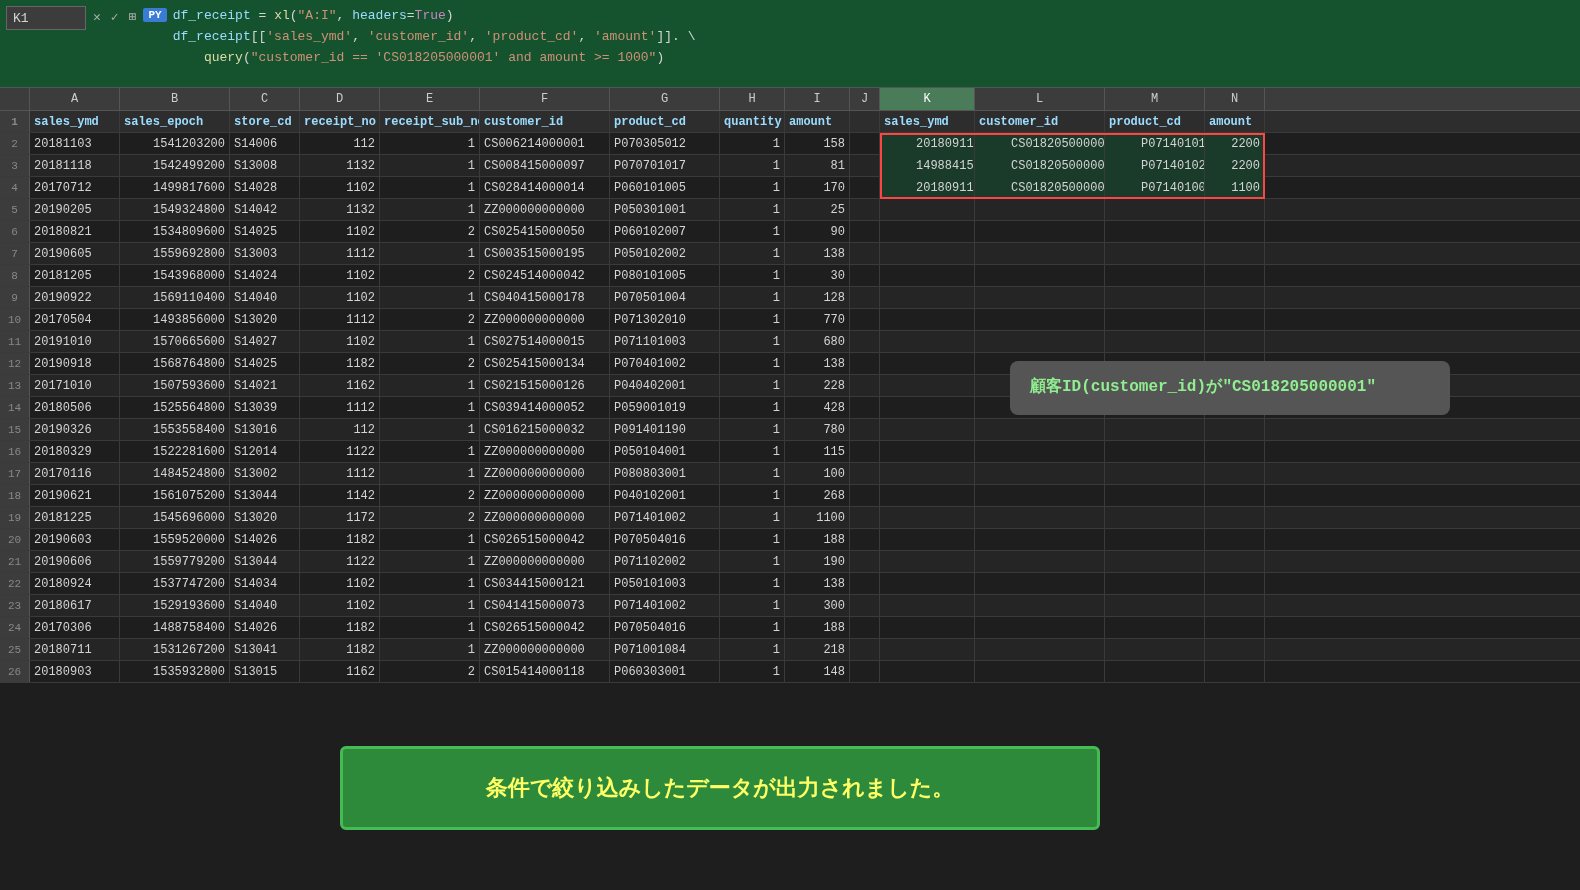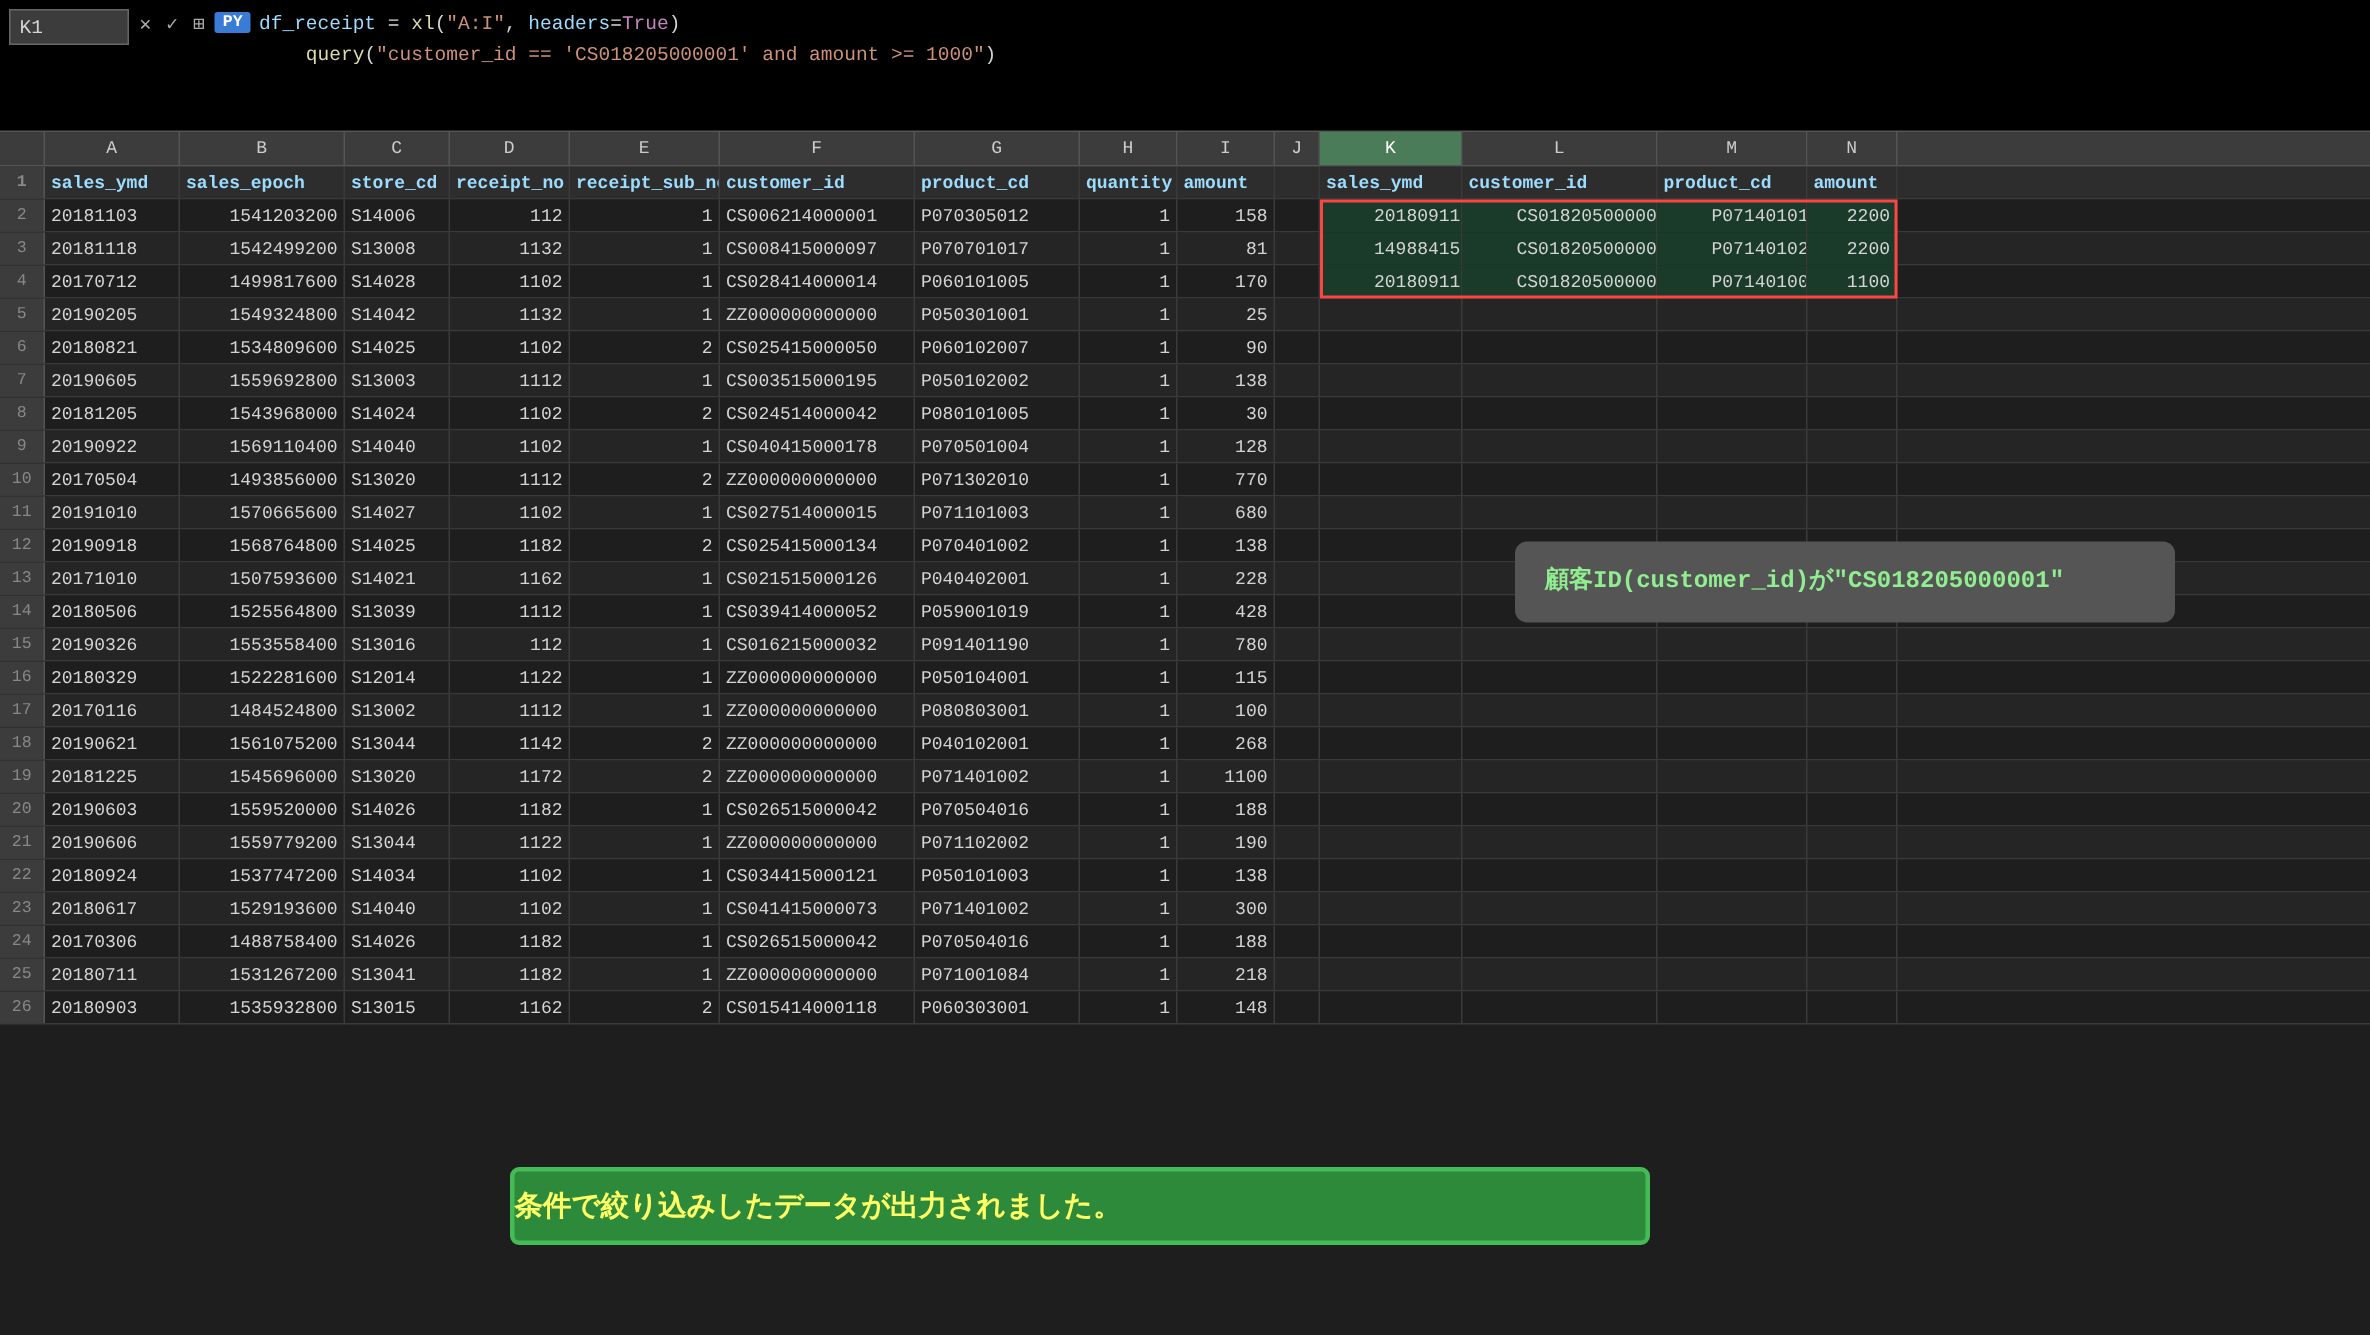--- a/index.html
+++ b/index.html
@@ -8,21 +8,21 @@
       height: 890px;
       background: #1e1e1e;
       font-family: 'Consolas', 'Courier New', monospace;
       font-size: 12px;
       color: #d4d4d4;
       overflow: hidden;
     }
 
     
     .formula-bar {
-      background: #000000;
+      background: #14532d;
       border-bottom: 1px solid #555;
       display: flex;
       align-items: stretch;
       height: 88px;
       padding: 4px 6px;
     }
     .cell-ref-box {
       background: #3c3c3c;
       border: 1px solid #666;
       color: #d4d4d4;
@@ -210,23 +210,24 @@
     .bottom-banner {
       position: absolute;
       bottom: 60px;
       left: 340px;
       right: 0;
       width: 760px;
       background: #2d8a3a;
       border: 3px solid #44bb55;
       border-radius: 6px;
       color: #ffff66;
-      font-size: 19px;
+      font-size: 22px;
       font-weight: bold;
-      padding: 10px 0;
+      text-align: center;
+      padding: 24px 0;
       z-index: 25;
     }
 
     
     .cell.result-highlight {
       background: #1a3a2a;
       padding-left: 36px;
     }
   </style>
 </head>
@@ -235,20 +236,21 @@
 <div class="formula-bar">
   <div class="cell-ref-box">K1</div>
   <div class="formula-bar-icons">
     <span class="formula-bar-icon">✕</span>
     <span class="formula-bar-icon">✓</span>
     <span class="formula-bar-icon">⊞</span>
   </div>
   <div class="py-badge">PY</div>
   <div class="formula-text">
     <div><span class="code">df_receipt</span> <span style="color:#d4d4d4">=</span> <span class="fn">xl</span><span style="color:#d4d4d4">(</span><span class="str">"A:I"</span><span style="color:#d4d4d4">, </span><span class="code">headers</span><span style="color:#d4d4d4">=</span><span class="kw">True</span><span style="color:#d4d4d4">)</span></div>
+    <div><span class="code">df_receipt</span><span style="color:#d4d4d4">[[</span><span class="str">'sales_ymd'</span><span style="color:#d4d4d4">, </span><span class="str">'customer_id'</span><span style="color:#d4d4d4">, </span><span class="str">'product_cd'</span><span style="color:#d4d4d4">, </span><span class="str">'amount'</span><span style="color:#d4d4d4">]].</span> \</div>
     <div>&nbsp;&nbsp;&nbsp;&nbsp;<span class="fn">query</span><span style="color:#d4d4d4">(</span><span class="str">"customer_id == 'CS018205000001' and amount &gt;= 1000"</span><span style="color:#d4d4d4">)</span></div>
   </div>
 </div>
 
 <div class="spreadsheet">
 
   <div class="col-headers">
     <div class="row-num-header"></div>
     <div class="col-header col-a">A</div>
     <div class="col-header col-b">B</div>

